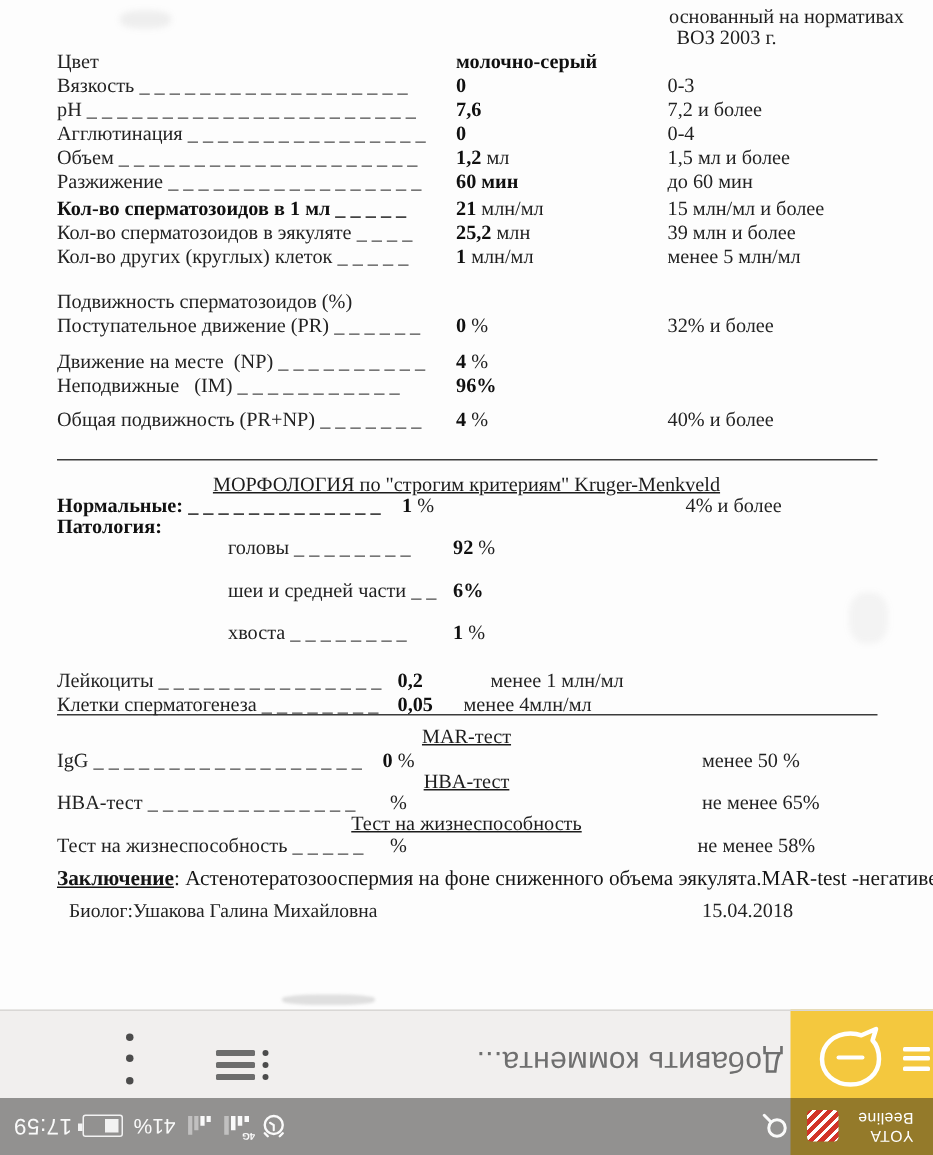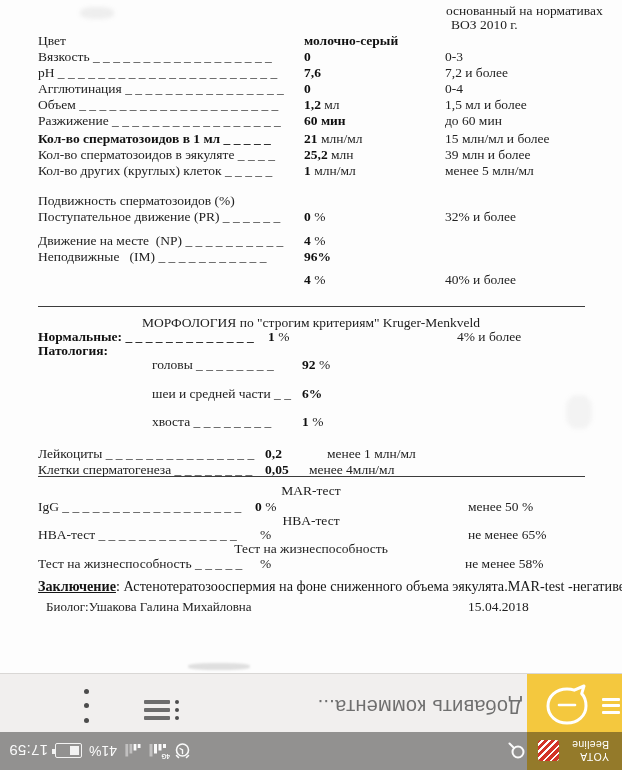--- a/index.html
+++ b/index.html
@@ -3,21 +3,21 @@
 <meta charset="utf-8">
 <style>
   html,body{margin:0;padding:0;background:#fff;}
   .screen{position:relative;width:622px;height:770px;overflow:hidden;background:#fdfdfd;
           font-family:"Liberation Serif",serif;}
   
   .doc{position:absolute;left:0;top:0;width:622px;height:673px;background:#fdfdfd;
        color:#1e1e1e;font-size:13.5px;line-height:16px;}
   .doc-flow{position:absolute;left:0;top:33px;width:622px;}
   .hdr{position:absolute;white-space:nowrap;text-align:center;}
-  .row{position:relative;height:16px;white-space:nowrap;}
+  .row{position:relative;height:16px;white-space:nowrap;text-decoration:underline;}
   .row span{position:absolute;top:0;white-space:pre;}
   .lbl{left:38px;color:#222;}
   .lbl.indent{left:152px;}
   .lbl.b{font-weight:bold;color:#111;}
   .val{left:304px;font-weight:bold;color:#101010;}
   .unit{font-weight:normal;color:#1e1e1e;}
   .nrm{left:445px;color:#222;}
   .center{text-align:center;color:#1c1c1c;}
   .rule{height:2px;margin-left:38px;width:547px;border-top:1.6px solid #3c3c3c;}
   .gap{width:100%;}
@@ -60,21 +60,21 @@
          display:flex;flex-direction:column;align-items:center;justify-content:space-between;}
   .kebab i{width:5px;height:5px;border-radius:50%;background:#4c4c4c;}
 </style>
 </head>
 <body>
 
 <div class="screen">
 
   <div class="doc">
     <div class="hdr" style="left:446px;top:3px">основанный на нормативах</div>
-    <div class="hdr" style="left:451px;top:17px">ВОЗ 2010 г.</div>
+    <div class="hdr" style="left:451px;top:17px">ВОЗ 2003 г.</div>
 
     <div class="doc-flow" id="docFlow">
 
     <div class="row">
           <span class="lbl">Цвет</span>
           <span class="val">молочно-серый</span>
         </div>
         <div class="row">
           <span class="lbl">Вязкость _ _ _ _ _ _ _ _ _ _ _ _ _ _ _ _ _ _ </span>
           <span class="val">0</span>
@@ -129,20 +129,21 @@
         <div class="row">
           <span class="lbl">Движение на месте  (NP) _ _ _ _ _ _ _ _ _ _ </span>
           <span class="val">4<span class="unit"> %</span></span>
         </div>
         <div class="row">
           <span class="lbl">Неподвижные   (IM) _ _ _ _ _ _ _ _ _ _ _ </span>
           <span class="val">96%</span>
         </div>
         <div class="gap" style="height: 7px;"></div>
         <div class="row">
+          <span class="lbl">Общая подвижность (PR+NP) _ _ _ _ _ _ _ </span>
           <span class="val">4<span class="unit"> %</span></span>
           <span class="nrm">40% и более</span>
         </div>
         <div class="gap" style="height: 18px;"></div>
         <div class="rule"></div>
         <div class="gap" style="height: 6px;"></div>
         <div class="row center" style="height: 14px;">МОРФОЛОГИЯ по "строгим критериям" Kruger-Menkveld</div>
         <div class="row" style="height: 14px;">
           <span class="lbl b">Нормальные: _ _ _ _ _ _ _ _ _ _ _ _ _ </span>
           <span class="val" style="left: 268px;">1<span class="unit"> %</span></span>

